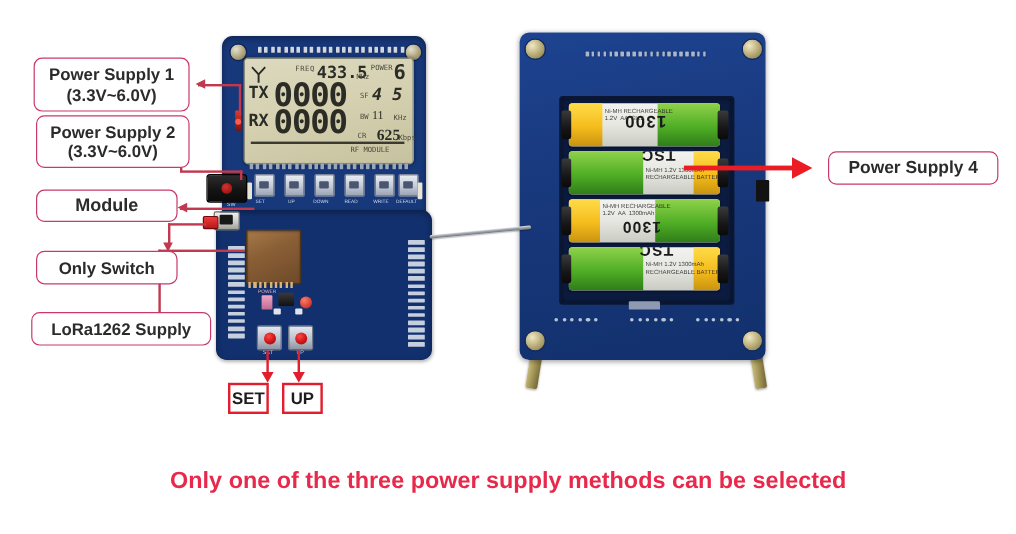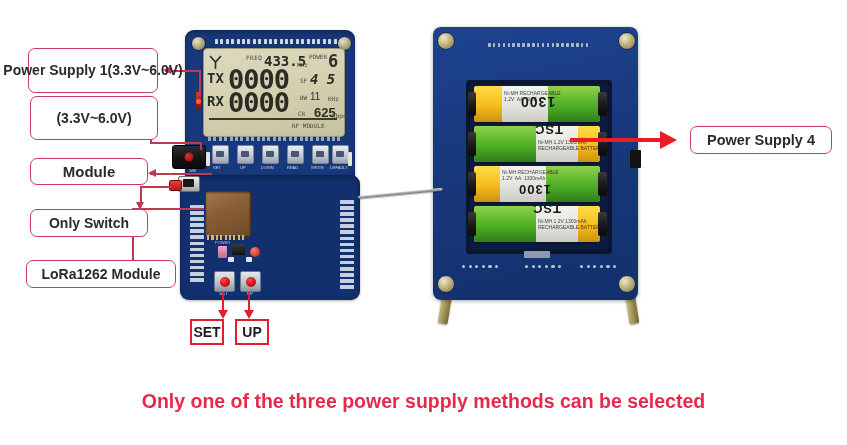--- a/index.html
+++ b/index.html
@@ -3,21 +3,21 @@
 <meta charset="utf-8">
 <style>
   html,body{margin:0;padding:0;background:#ffffff;}
   body{width:847px;height:445px;position:relative;overflow:hidden;
        font-family:"Liberation Sans","DejaVu Sans",sans-serif;}
 
   
   .label-box{
     position:absolute;background:#ffffff;border:1.6px solid #c9396b;
     border-radius:7px;color:#2b2b2b;font-weight:bold;
-    display:flex;flex-direction:row;align-items:center;justify-content:center;
+    display:flex;flex-direction:column;align-items:center;justify-content:center;
     line-height:1.15;box-sizing:border-box;z-index:40;
   }
   .label-box .l1{white-space:nowrap;}
   .label-box .l2{white-space:nowrap;}
 
   
   .sq-box{
     position:absolute;background:#ffffff;border:2px solid #e11d2e;
     color:#1d1d1d;font-weight:bold;font-size:14px;
     display:flex;align-items:center;justify-content:center;z-index:40;
@@ -61,21 +61,21 @@
 
   
   .lcd{position:absolute;border-radius:4px;z-index:15;
        background:linear-gradient(165deg,#ddd9bf 0%,#d3cfae 55%,#c6c29f 100%);
        border:1px solid #9a9679;box-shadow:0 0 3px rgba(0,0,0,.3);}
   .lcd-inner{position:absolute;inset:0;padding:4px 6px;box-sizing:border-box;
              color:#2c2c26;font-family:"DejaVu Sans Mono",monospace;}
   .seg-big{font-size:27px;font-weight:bold;letter-spacing:-1px;line-height:0.95;
            font-family:"DejaVu Sans Mono",monospace;}
   .seg-lbl{font-size:14px;font-weight:bold;font-family:"DejaVu Sans Mono",monospace;}
-  .seg-sm{font-size:10px;font-family:Liberation Sans, sans-serif;}
+  .seg-sm{font-size:10px;font-family:Liberation Serif, serif;}
   .seg-xs{font-size:6px;font-family:"DejaVu Sans Mono",monospace;color:#4a4a40;}
   .seg-med{font-size:14px;font-weight:bold;font-family:"DejaVu Sans Mono",monospace;}
 
   
   .pinrow{position:absolute;display:flex;z-index:16;}
   .pin{width:3px;height:5px;background:#cfd6e2;margin-right:2.4px;border-radius:.5px;
        box-shadow:0 0 1px rgba(0,0,0,.5);}
   .pin.dark{background:#9aa6bb;}
 
   .vrow{position:absolute;display:flex;flex-direction:column;z-index:16;}
@@ -492,33 +492,34 @@
 <div class="arrow-d-red" style="left:218px;top:310px;"></div>
 <div class="ln-red-thin" style="left:248px;top:292px;height:20px;"></div>
 <div class="arrow-d-red" style="left:244px;top:310px;"></div>
 
 <div class="label-box" style="left:28px;top:48px;width:130px;height:45px;font-size:14px;">
   <span class="l1">Power Supply 1</span>
   <span class="l2">(3.3V~6.0V)</span>
 </div>
 
 <div class="label-box" style="left:30px;top:96px;width:128px;height:44px;font-size:14px;">
+  <span class="l1">Power Supply 2</span>
   <span class="l2">(3.3V~6.0V)</span>
 </div>
 
 <div class="label-box" style="left:30px;top:158px;width:118px;height:27px;font-size:15px;">
   <span class="l1">Module</span>
 </div>
 
 <div class="label-box" style="left:30px;top:209px;width:118px;height:28px;font-size:14px;">
   <span class="l1">Only Switch</span>
 </div>
 
 <div class="label-box" style="left:26px;top:260px;width:150px;height:28px;font-size:14px;">
-  <span class="l1">LoRa1262 Module</span>
+  <span class="l1">LoRa1262 Supply</span>
 </div>
 
 <div class="label-box" style="left:690px;top:126px;width:142px;height:28px;font-size:14.5px;">
   <span class="l1">Power Supply 4</span>
 </div>
 
 <div class="sq-box" style="left:190px;top:319px;width:34px;height:26px;">
   <span>SET</span>
 </div>
 <div class="sq-box" style="left:235px;top:319px;width:34px;height:26px;">

